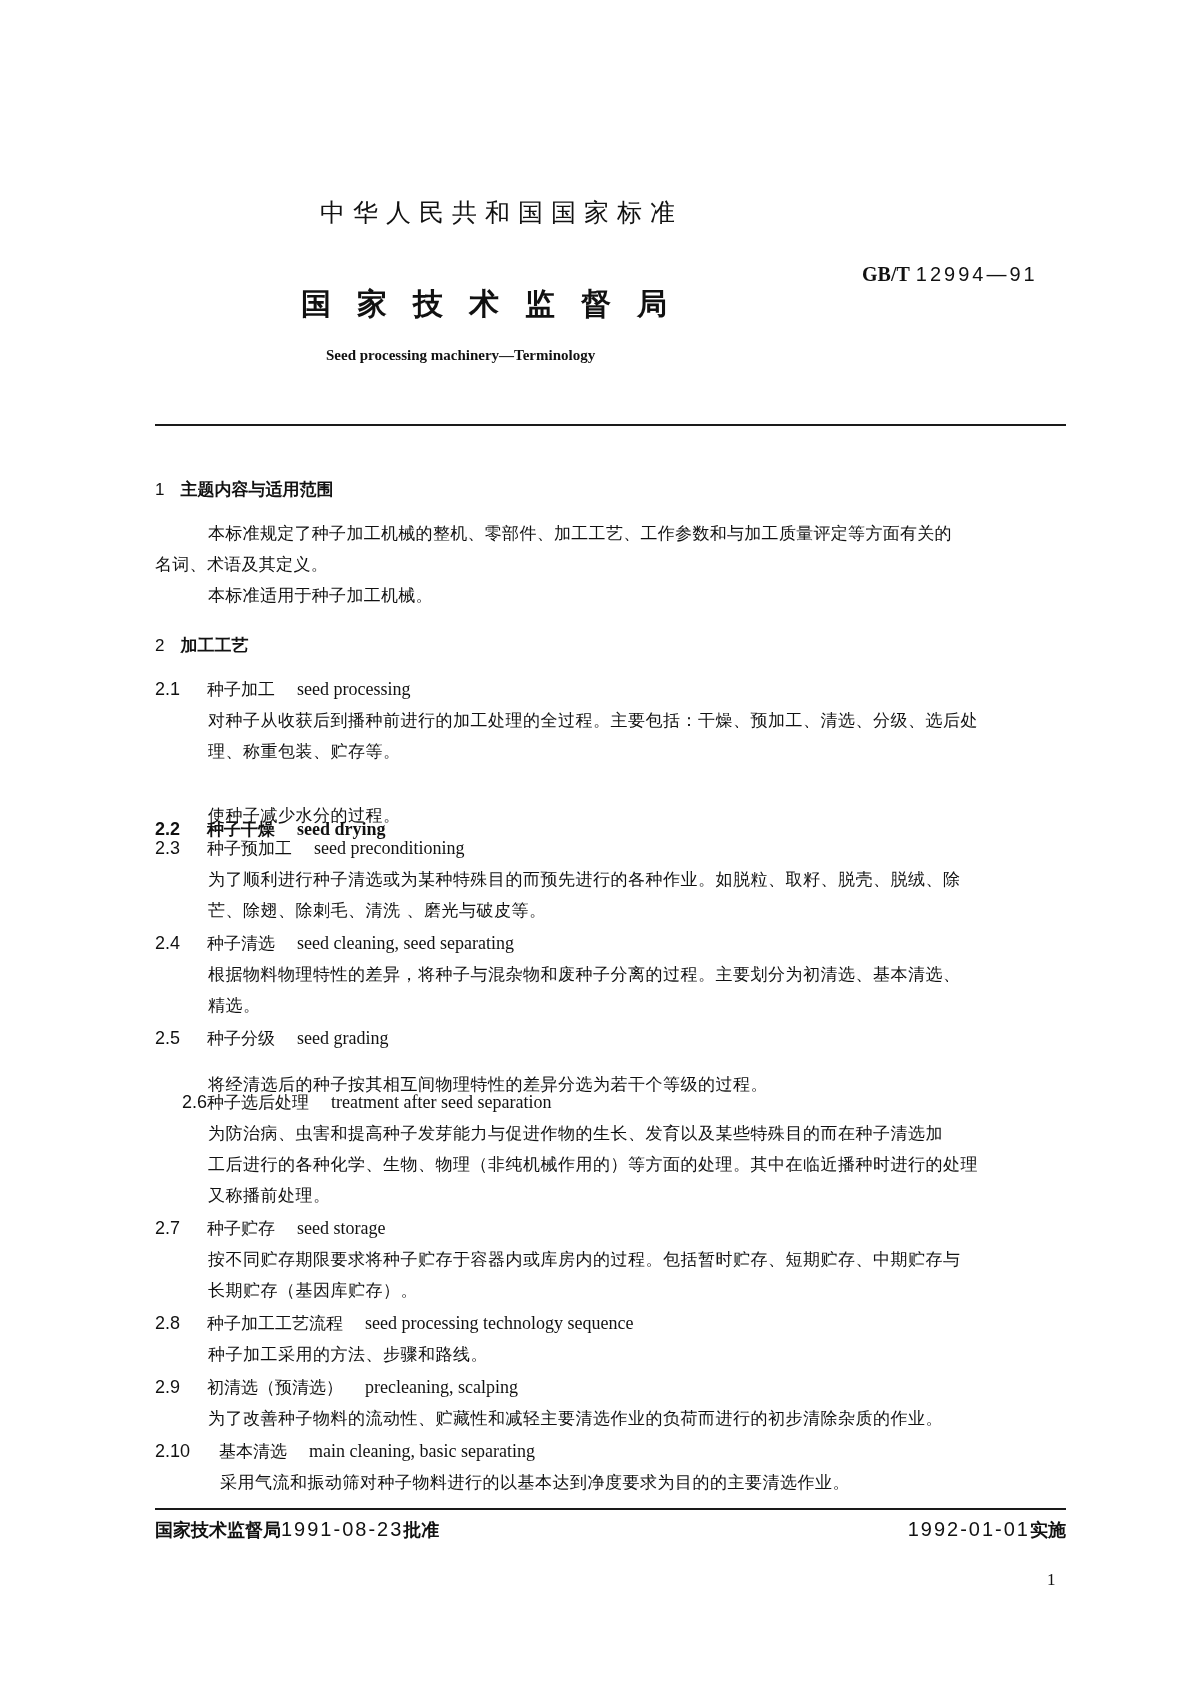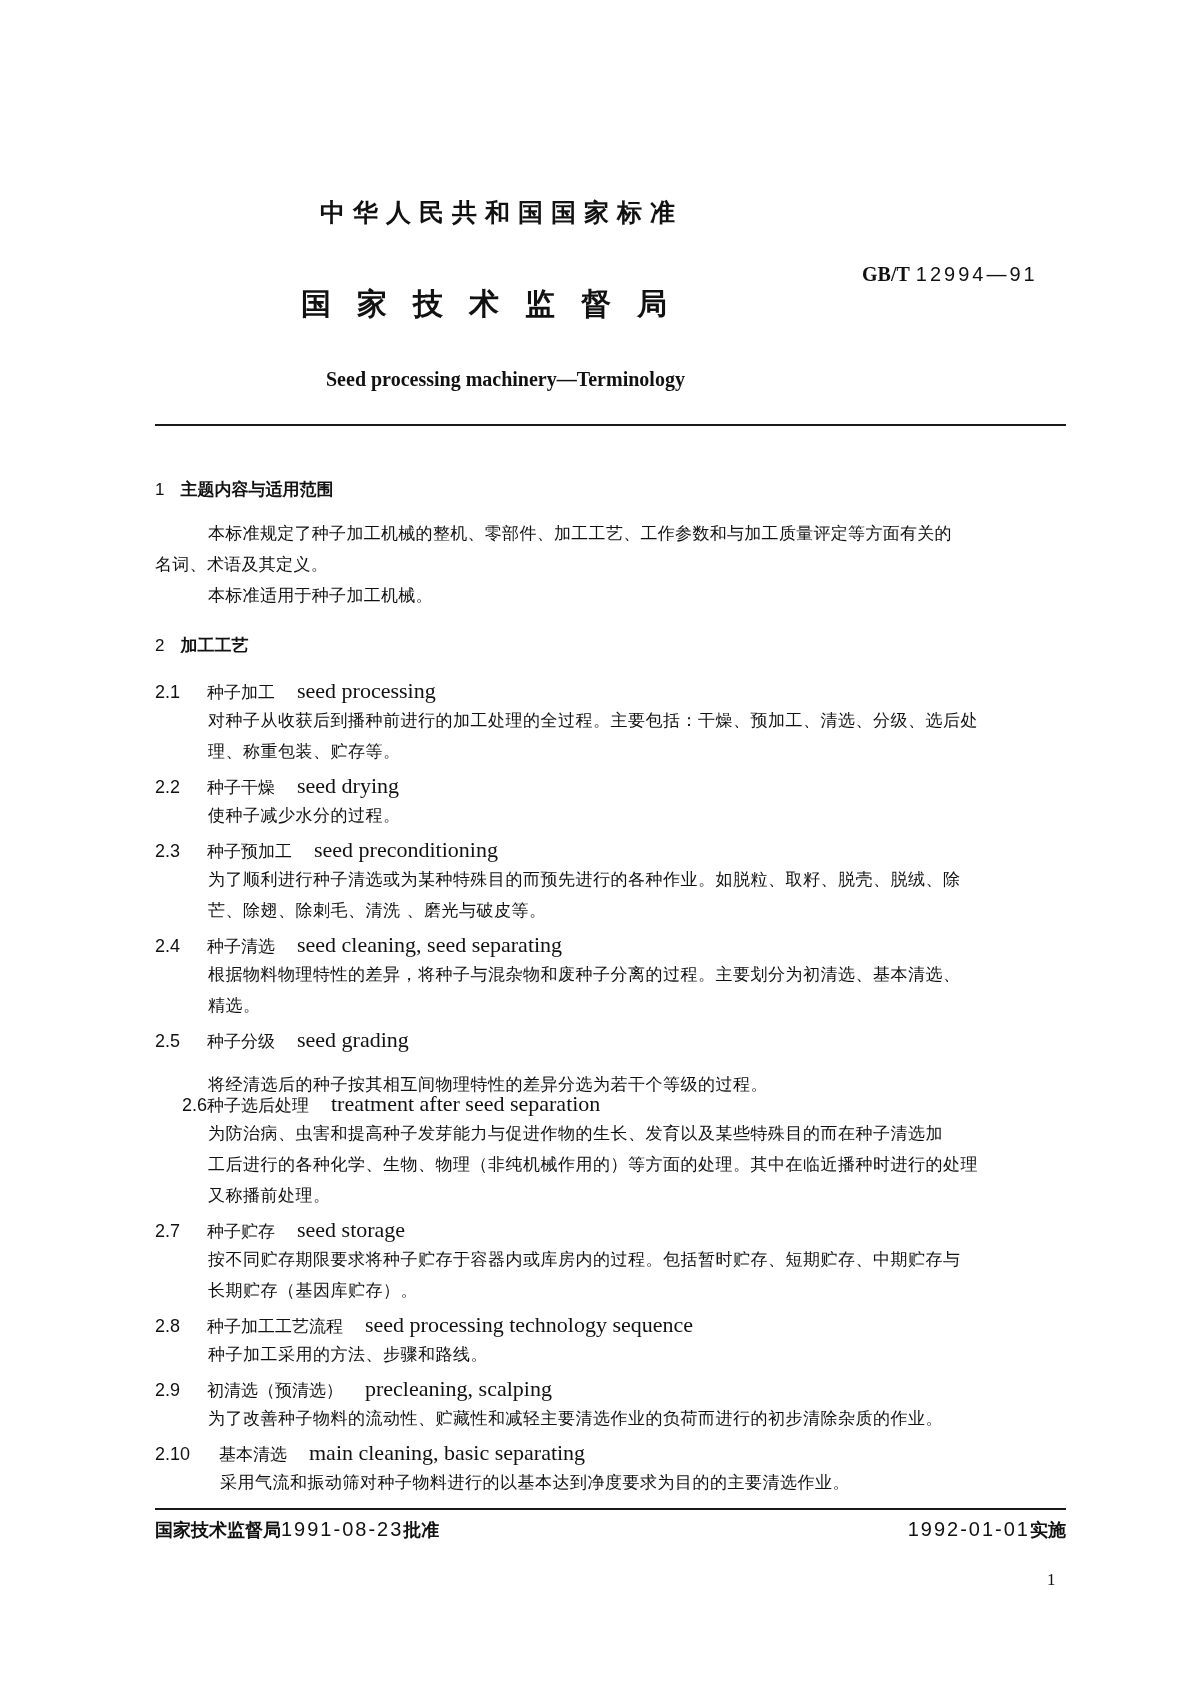--- a/index.html
+++ b/index.html
@@ -3,34 +3,34 @@
   <meta charset="utf-8">
   <style>
     html, body { margin: 0; padding: 0; background: #ffffff; }
     body {
       width: 1191px; height: 1684px; position: relative; overflow: hidden;
       color: #111111;
       font-family: "DejaVu Serif", serif;
     }
     .abs { position: absolute; white-space: nowrap; }
     .std-header {
-      left: 320px; top: 196px; font-size: 25px; font-weight: bold;
+      left: 320px; top: 196px; font-size: 25px; font-weight: normal;
       letter-spacing: 8px; font-family: "DejaVu Sans", sans-serif;
     }
     .std-code {
       left: 862px; top: 262px; font-size: 20px;
     }
     .std-code .gb { font-family: "Liberation Serif", serif; font-weight: bold; }
     .std-code .num { font-family: "Liberation Sans", sans-serif; letter-spacing: 3px; margin-left: 6px; }
     .doc-title {
       left: 301px; top: 284px; font-size: 30px; font-weight: bold;
       letter-spacing: 26px; font-family: "DejaVu Sans", sans-serif;
     }
     .doc-subtitle {
-      left: 326px; top: 368px; font-size: 20px; font-weight: bold;
+      left: 326px; top: 347px; font-size: 15px; font-weight: bold;
       font-family: "Liberation Serif", serif;
     }
     .rule-top {
       left: 155px; top: 424px; width: 911px; height: 2px; background: #1a1a1a;
     }
     .rule-bottom {
       left: 155px; top: 1508px; width: 911px; height: 2px; background: #1a1a1a;
     }
     .section-heading {
       left: 155px; font-size: 17px; font-weight: bold;
@@ -42,21 +42,21 @@
       letter-spacing: 0.3px;
     }
     .term-line {
       left: 155px; font-size: 17px;
     }
     .term-line .tnum {
       display: inline-block; width: 52px;
       font-family: "Liberation Sans", sans-serif; font-size: 18px;
     }
     .term-line .tzh { font-family: "DejaVu Sans", sans-serif; margin-right: 22px; }
-    .term-line .ten { font-family: "Liberation Serif", serif; font-size: 22px; }
+    .term-line .ten { font-family: "Liberation Serif", serif; font-size: 18px; }
     .term-def {
       left: 208px; font-size: 17px; font-family: "DejaVu Sans", sans-serif; letter-spacing: 0.5px;
     }
     .footer-left {
       left: 155px; top: 1518px; font-size: 18px; font-weight: bold;
       font-family: "DejaVu Sans", sans-serif;
     }
     .footer-left .date, .footer-right .date {
       font-family: "Liberation Sans", sans-serif; font-weight: normal; letter-spacing: 2px; font-size: 20px; margin-top: 8px;
     }
@@ -89,21 +89,21 @@
 <div class="abs section-heading" style="top:634px;">
   <span class="num">2</span><span>加工工艺</span>
 </div>
 
 <div class="abs term-line" style="top:678px;">
   <span class="tnum">2.1</span><span class="tzh">种子加工</span><span class="ten">seed processing</span>
 </div>
 <div class="abs term-def" style="top:709px;">对种子从收获后到播种前进行的加工处理的全过程。主要包括：干燥、预加工、清选、分级、选后处</div>
 <div class="abs term-def" style="top:740px;">理、称重包装、贮存等。</div>
 
-<div class="abs term-line" style="top:773px;">
+<div class="abs term-line" style="top:818px;font-weight:bold;">
   <span class="tnum">2.2</span><span class="tzh">种子干燥</span><span class="ten">seed drying</span>
 </div>
 <div class="abs term-def" style="top:804px;">使种子减少水分的过程。</div>
 
 <div class="abs term-line" style="top:837px;">
   <span class="tnum">2.3</span><span class="tzh">种子预加工</span><span class="ten">seed preconditioning</span>
 </div>
 <div class="abs term-def" style="top:868px;">为了顺利进行种子清选或为某种特殊目的而预先进行的各种作业。如脱粒、取籽、脱壳、脱绒、除</div>
 <div class="abs term-def" style="top:899px;">芒、除翅、除刺毛、清洗 、磨光与破皮等。</div>
 

